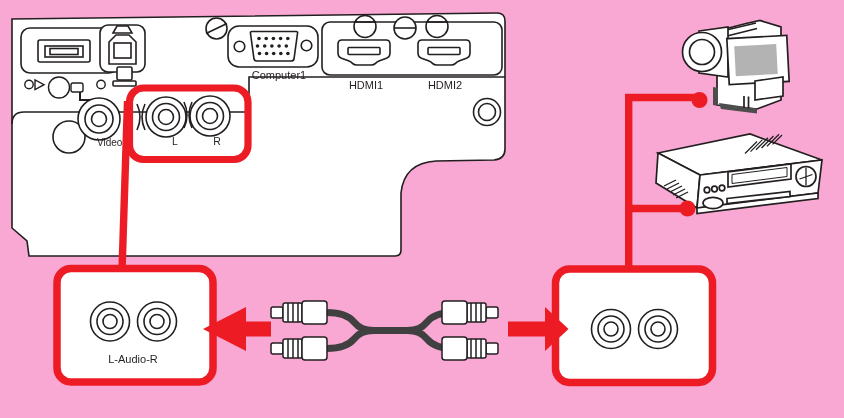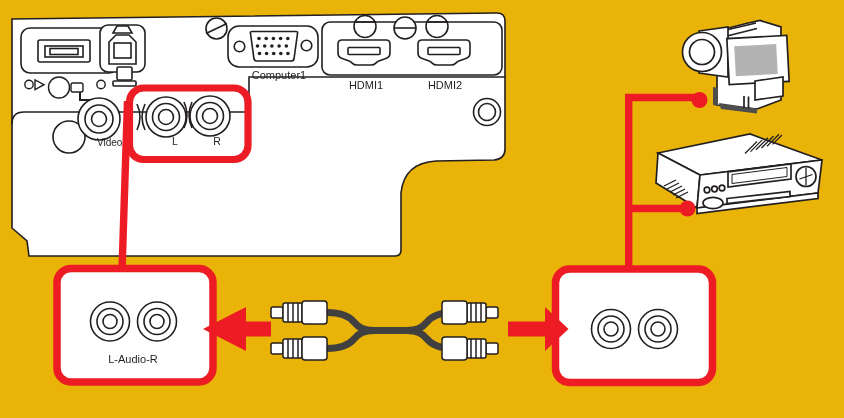--- a/index.html
+++ b/index.html
@@ -1,16 +1,16 @@
 <!DOCTYPE html>
 <html><head>
 <meta charset="utf-8">
 <style>
   html,body{margin:0;padding:0;background:#ffffff;}
-  .stage{position:relative;width:844px;height:418px;background:#eab308;overflow:hidden;}
+  .stage{position:relative;width:844px;height:418px;background:#f9a8d4;overflow:hidden;}
   svg{display:block;}
   text{font-family:"Liberation Sans", sans-serif;fill:#231f20;}
 </style>
 </head>
 <body>
 
 <div class="stage">
 <svg width="844" height="418" viewBox="0 0 844 418" xmlns="http://www.w3.org/2000/svg">
 
   <g stroke="#231f20" stroke-width="1.6" fill="#ffffff">

